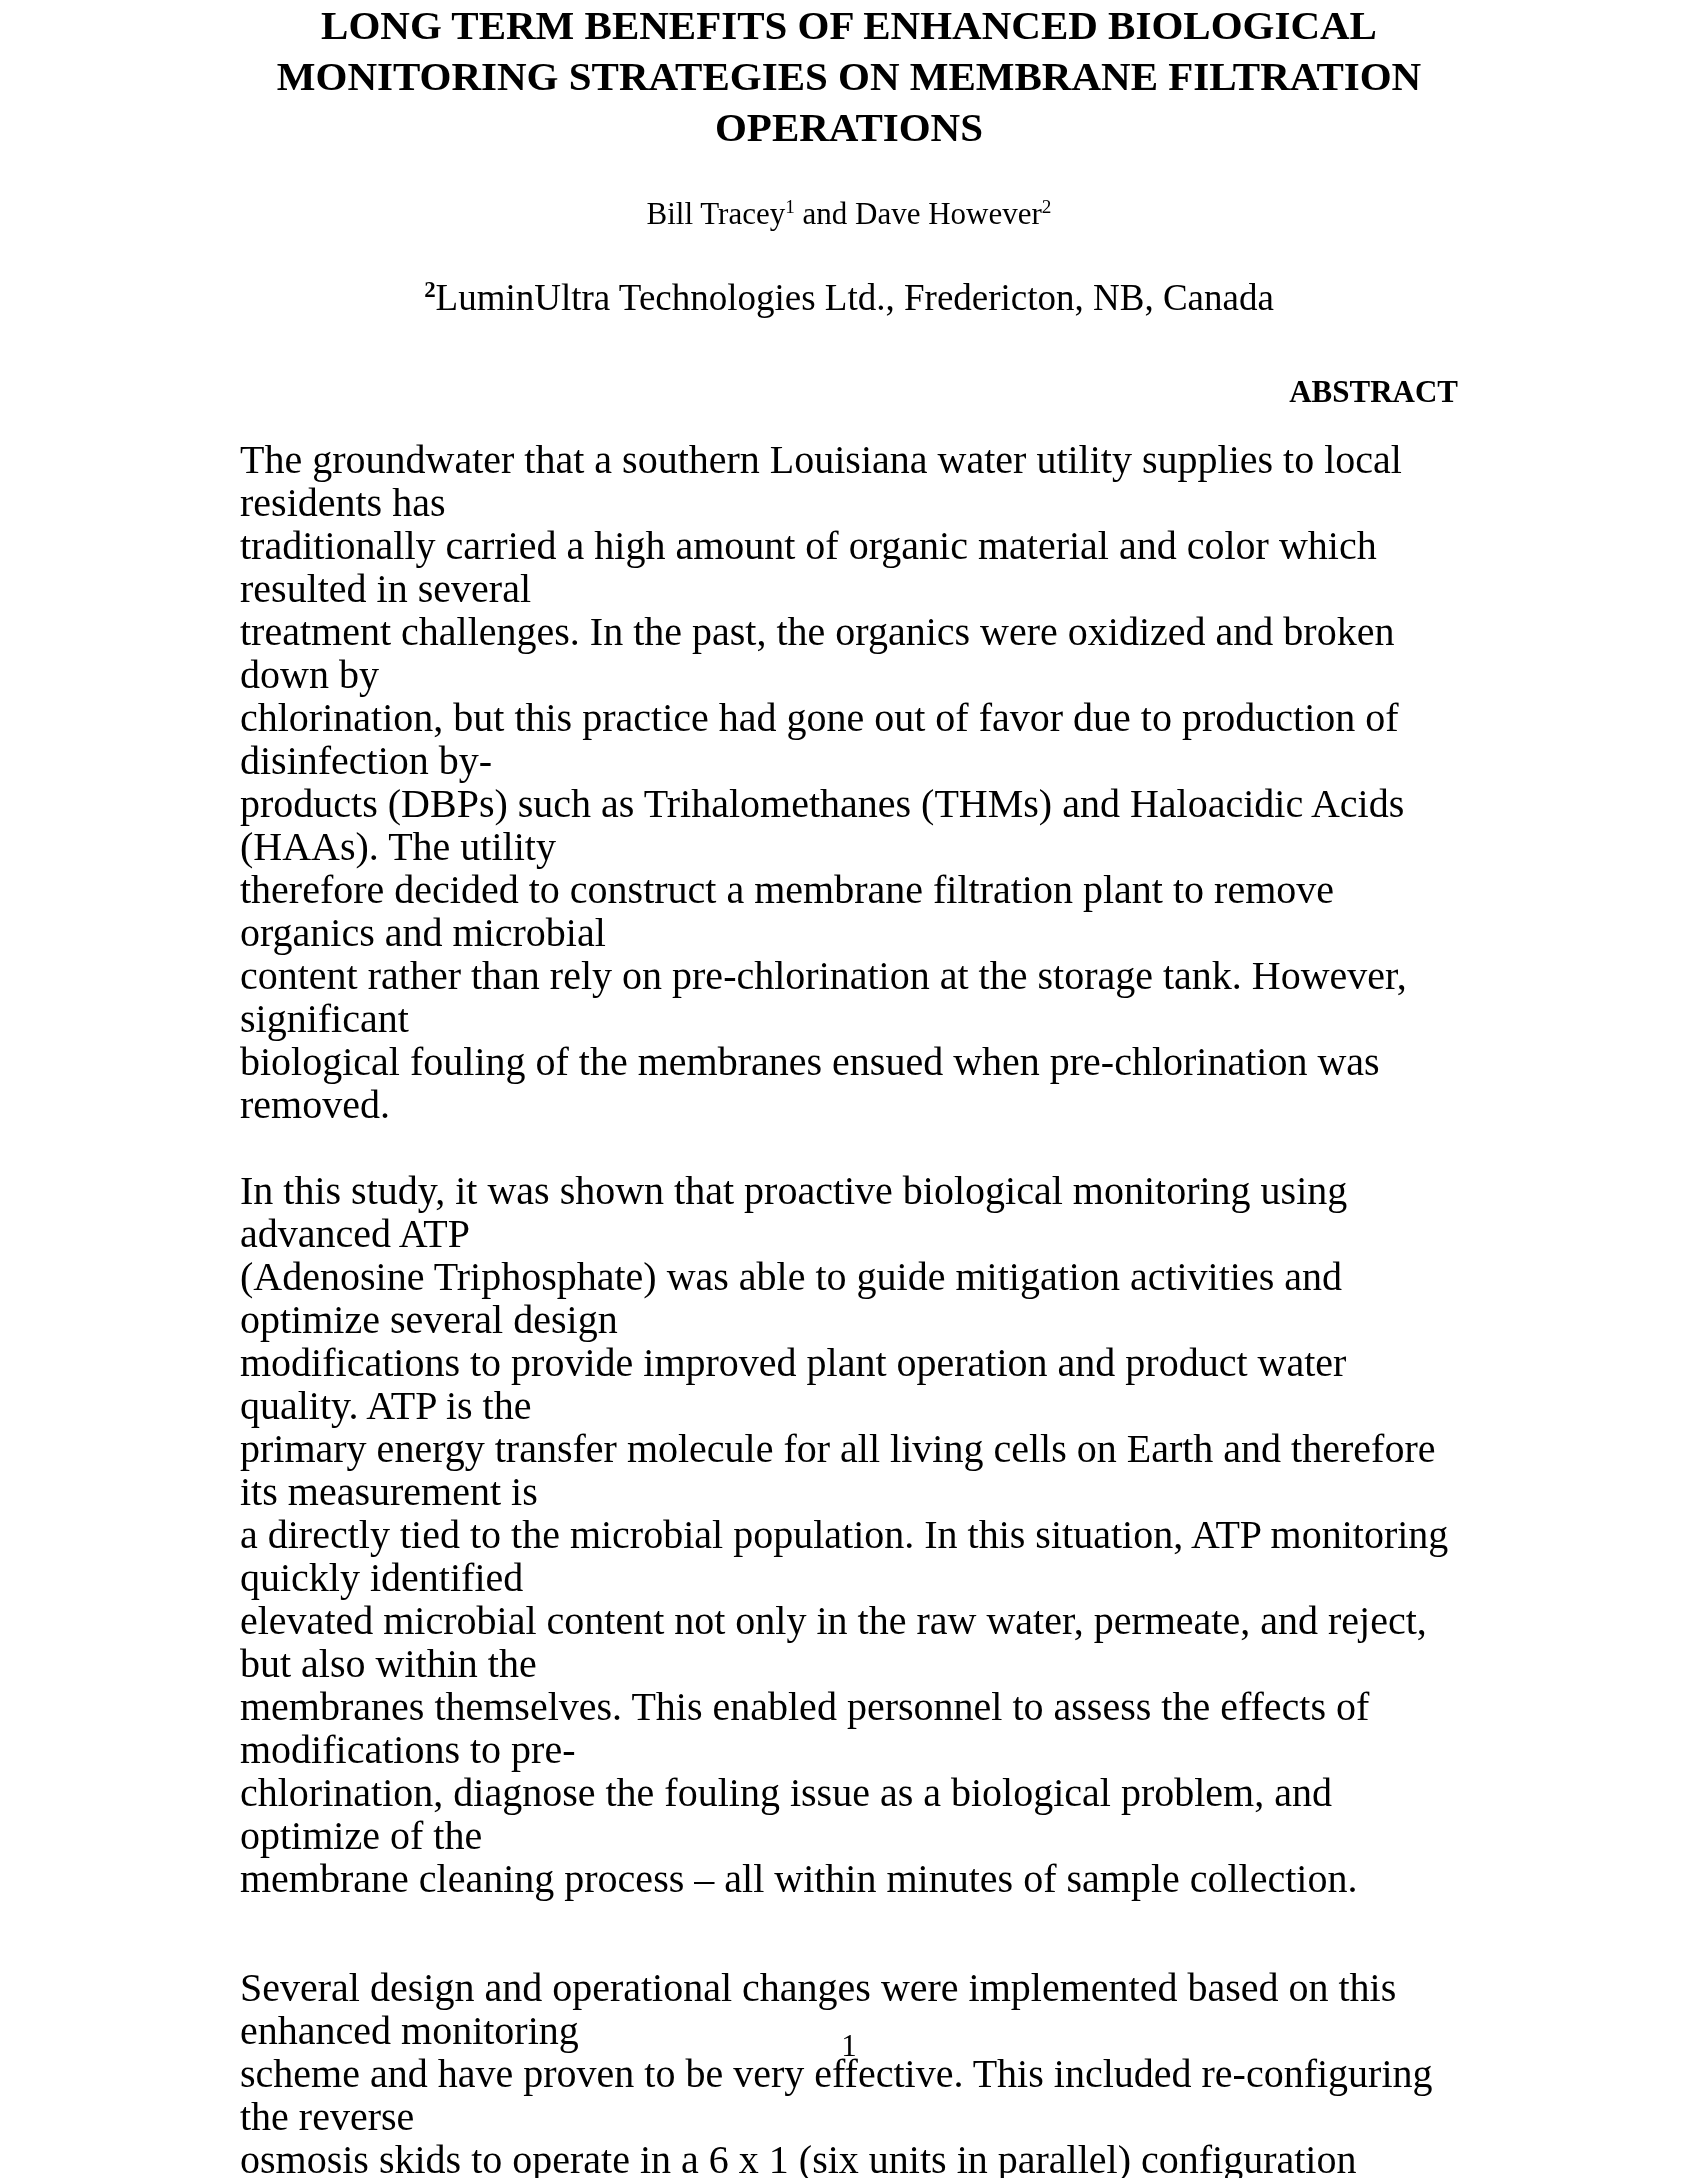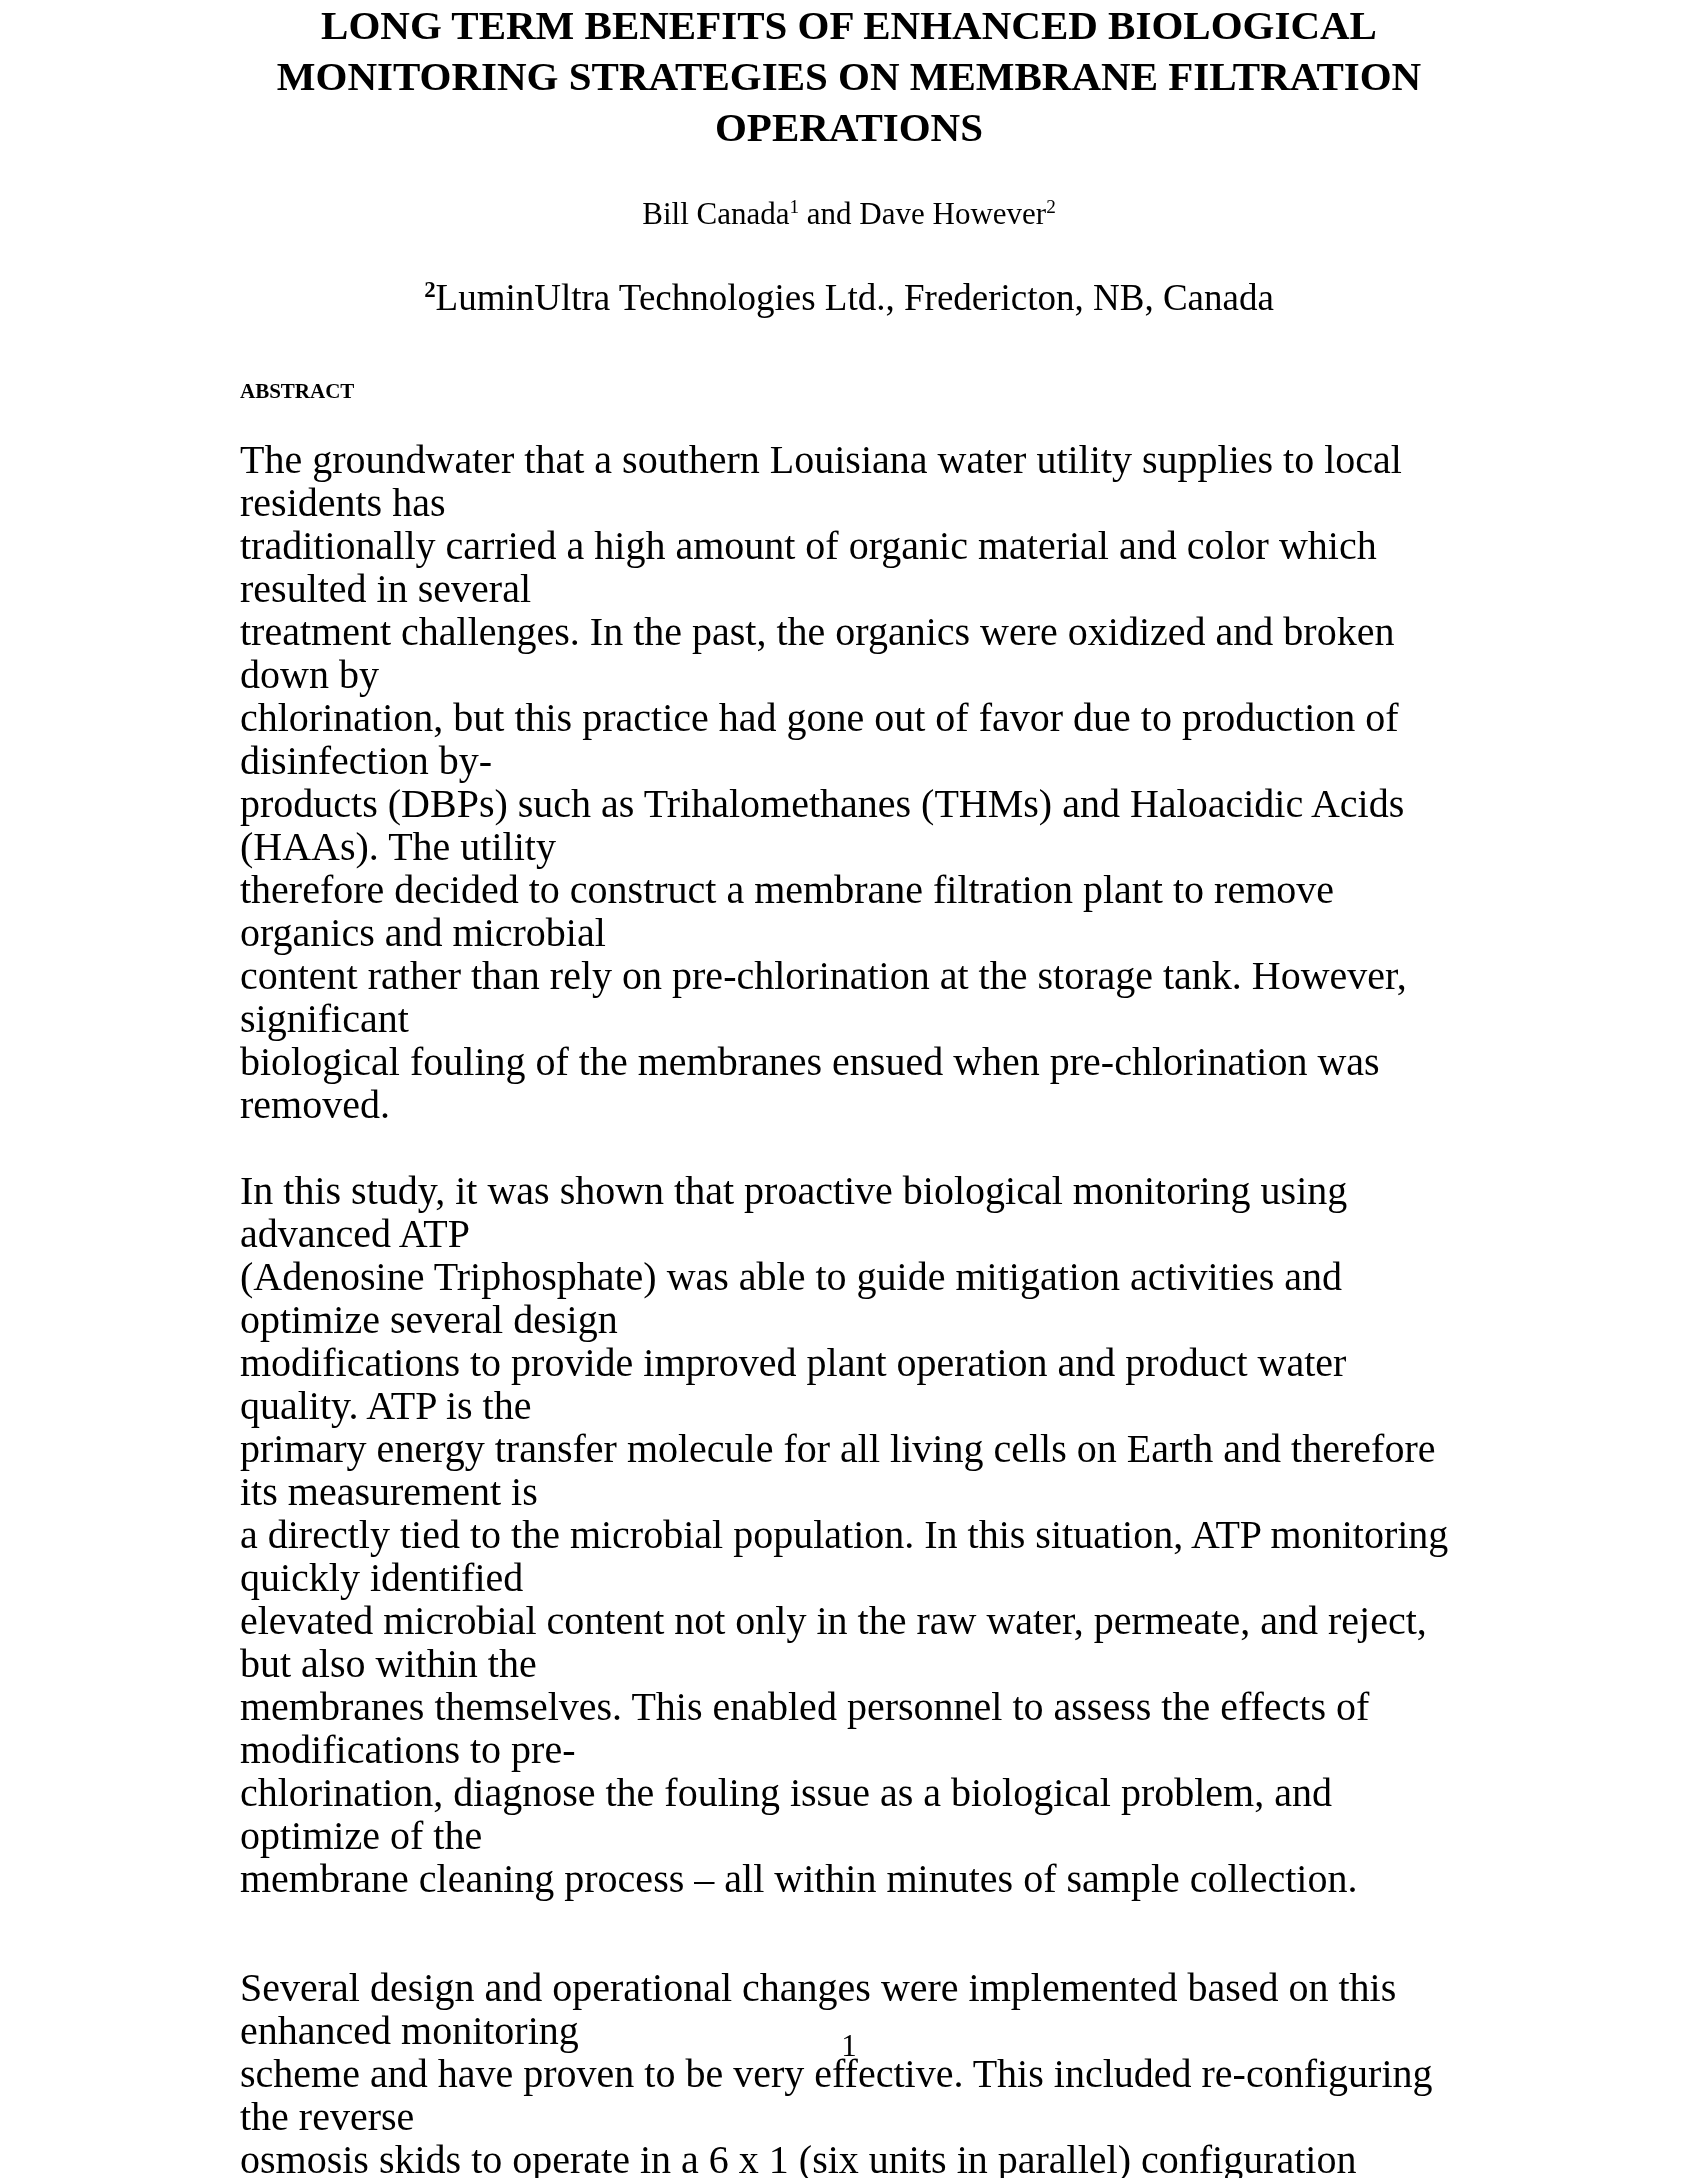--- a/index.html
+++ b/index.html
@@ -43,24 +43,24 @@
     text-align: center;
   }
   .affiliation-2 {
     margin-top: 41px;
     font-size: 37px;
     line-height: 43px;
     text-align: center;
   }
   .abstract-heading {
     margin-top: 51px;
-    font-size: 21px;
+    font-size: 31px;
     font-weight: bold;
     line-height: 43px;
-    text-align: left;
+    text-align: right;
   }
   .body-paragraph {
     font-size: 40px;
     line-height: 43px;
     text-align: left;
     white-space: pre-line;
   }
   .para-1 { margin-top: 25px; }
   .para-2 { margin-top: 43px; }
   .para-3 { margin-top: 66px; }
@@ -85,21 +85,21 @@
 </head>
 <body>
 
 <div class="page">
   <div class="content">
 
     <h1 class="paper-title">LONG TERM BENEFITS OF ENHANCED BIOLOGICAL
 MONITORING STRATEGIES ON MEMBRANE FILTRATION
 OPERATIONS</h1>
 
-    <div class="authors-line"><span>Bill Canada</span><sup>1</sup><span> and Dave However</span><sup>2</sup></div>
+    <div class="authors-line"><span>Bill Tracey</span><sup>1</sup><span> and Dave However</span><sup>2</sup></div>
 
 
     <div class="affiliation-2"><sup class="bold">2</sup><span>LuminUltra Technologies Ltd., Fredericton, NB, Canada</span></div>
 
     <div class="abstract-heading">ABSTRACT</div>
 
     <div class="body-paragraph para-1">The groundwater that a southern Louisiana water utility supplies to local residents has
 traditionally carried a high amount of organic material and color which resulted in several
 treatment challenges. In the past, the organics were oxidized and broken down by
 chlorination, but this practice had gone out of favor due to production of disinfection by-

